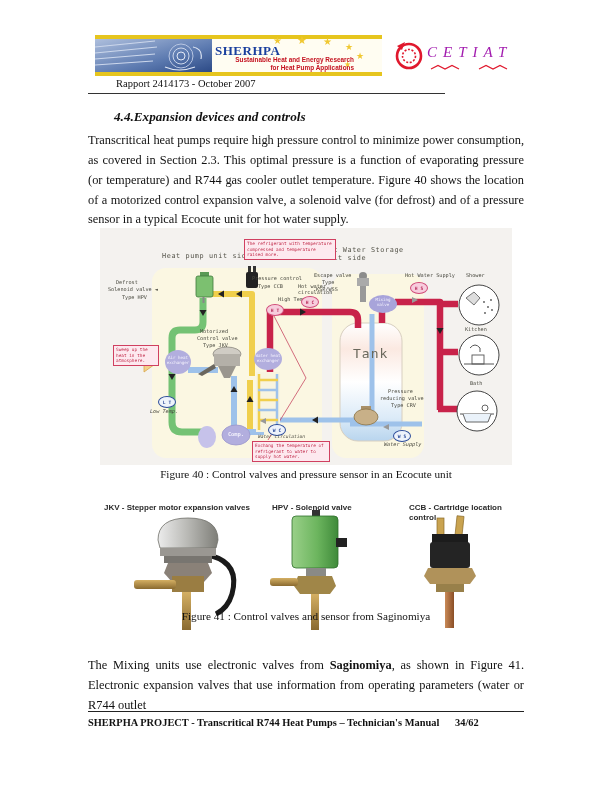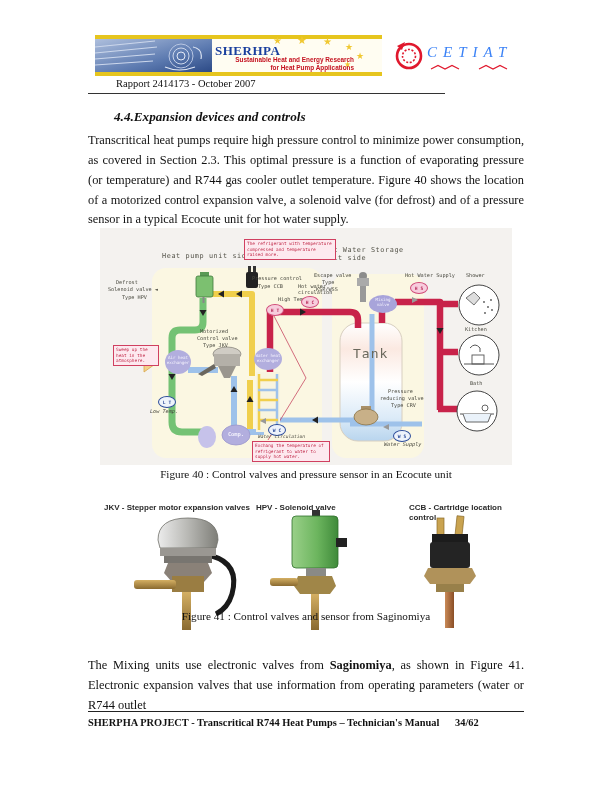--- a/index.html
+++ b/index.html
@@ -10,21 +10,21 @@
   .banner{left:95px;top:35px;width:287px;height:41px;background:#fffdf2;}
   .banner .bar{position:absolute;left:0;width:100%;height:4px;background:#e6c51e;}
   .banner .bar.top{top:0}.banner .bar.bot{bottom:0}
   .banner-title{position:absolute;left:120px;top:8px;font-family:"Liberation Serif",serif;
       font-weight:bold;font-size:13px;color:#1a3f9e;letter-spacing:.5px;}
   .banner-sub{position:absolute;right:28px;text-align:right;color:#c41220;font-weight:bold;
       font-family:"Liberation Sans",sans-serif;font-size:6.4px;line-height:1.25;}
   .star{position:absolute;color:#f0c832;font-size:10px;line-height:1;}
   .cetiat{left:393px;top:38px;width:127px;height:37px;}
   .cetiat-word{position:absolute;left:34px;top:6px;font-style:italic;font-size:15px;
-      letter-spacing:6px;color:#3b82f6;font-family:"Liberation Serif",serif;}
+      letter-spacing:6px;color:#a21caf;font-family:"Liberation Serif",serif;}
   .rapport{left:88px;top:78px;font-size:10.5px;margin-left:28px;}
   .rule1{left:88px;top:93px;width:357px;border-top:1px solid #333;height:0;}
   
   .heading{left:114px;top:109px;font-size:13.2px;font-weight:bold;font-style:italic;}
   .para{left:88px;width:436px;font-size:12.4px;line-height:1.6;text-align:justify;}
   .para1{top:131px;}
   .para2{top:656px;}
   .caption{left:88px;width:436px;text-align:center;font-size:11.2px;}
   
   .fig40{left:100px;top:228px;width:412px;height:237px;background:#f4f2ef;}
@@ -282,21 +282,21 @@
     <div class="dlbl" style="left:288px;top:160px;">Pressure</div>
     <div class="dlbl" style="left:280px;top:167px;">reducing valve</div>
     <div class="dlbl" style="left:291px;top:174px;">Type CRV</div>
     <div class="badge blue" style="left:293px;top:202px;">W S</div>
     <div class="dlbl" style="left:284px;top:213px;font-style:italic;">Water Supply</div>
   </div>
 
   <div class="abs caption" style="top:468px;">Figure 40 : Control valves and pressure sensor in an Ecocute unit</div>
 
   <div class="abs vlabel" style="left:104px;top:503px;width:170px;">JKV - Stepper motor expansion valves</div>
-  <div class="abs vlabel" style="left:256px;top:503px;width:120px;">HPV - Solenoid valve</div>
+  <div class="abs vlabel" style="left:272px;top:503px;width:120px;">HPV - Solenoid valve</div>
   <div class="abs vlabel" style="left:409px;top:503px;width:100px;">CCB - Cartridge location control</div>
 
   <svg class="abs" style="left:128px;top:516px;" width="120" height="116">
     <defs>
       <linearGradient id="silver" x1="0" y1="0" x2="1" y2="0">
         <stop offset="0" stop-color="#ececec"></stop>
           <stop offset="0.5" stop-color="#b8b8b4"></stop>
         <stop offset="1" stop-color="#7e7e78"></stop>
       </linearGradient>
       <linearGradient id="brass" x1="0" y1="0" x2="0" y2="1">

